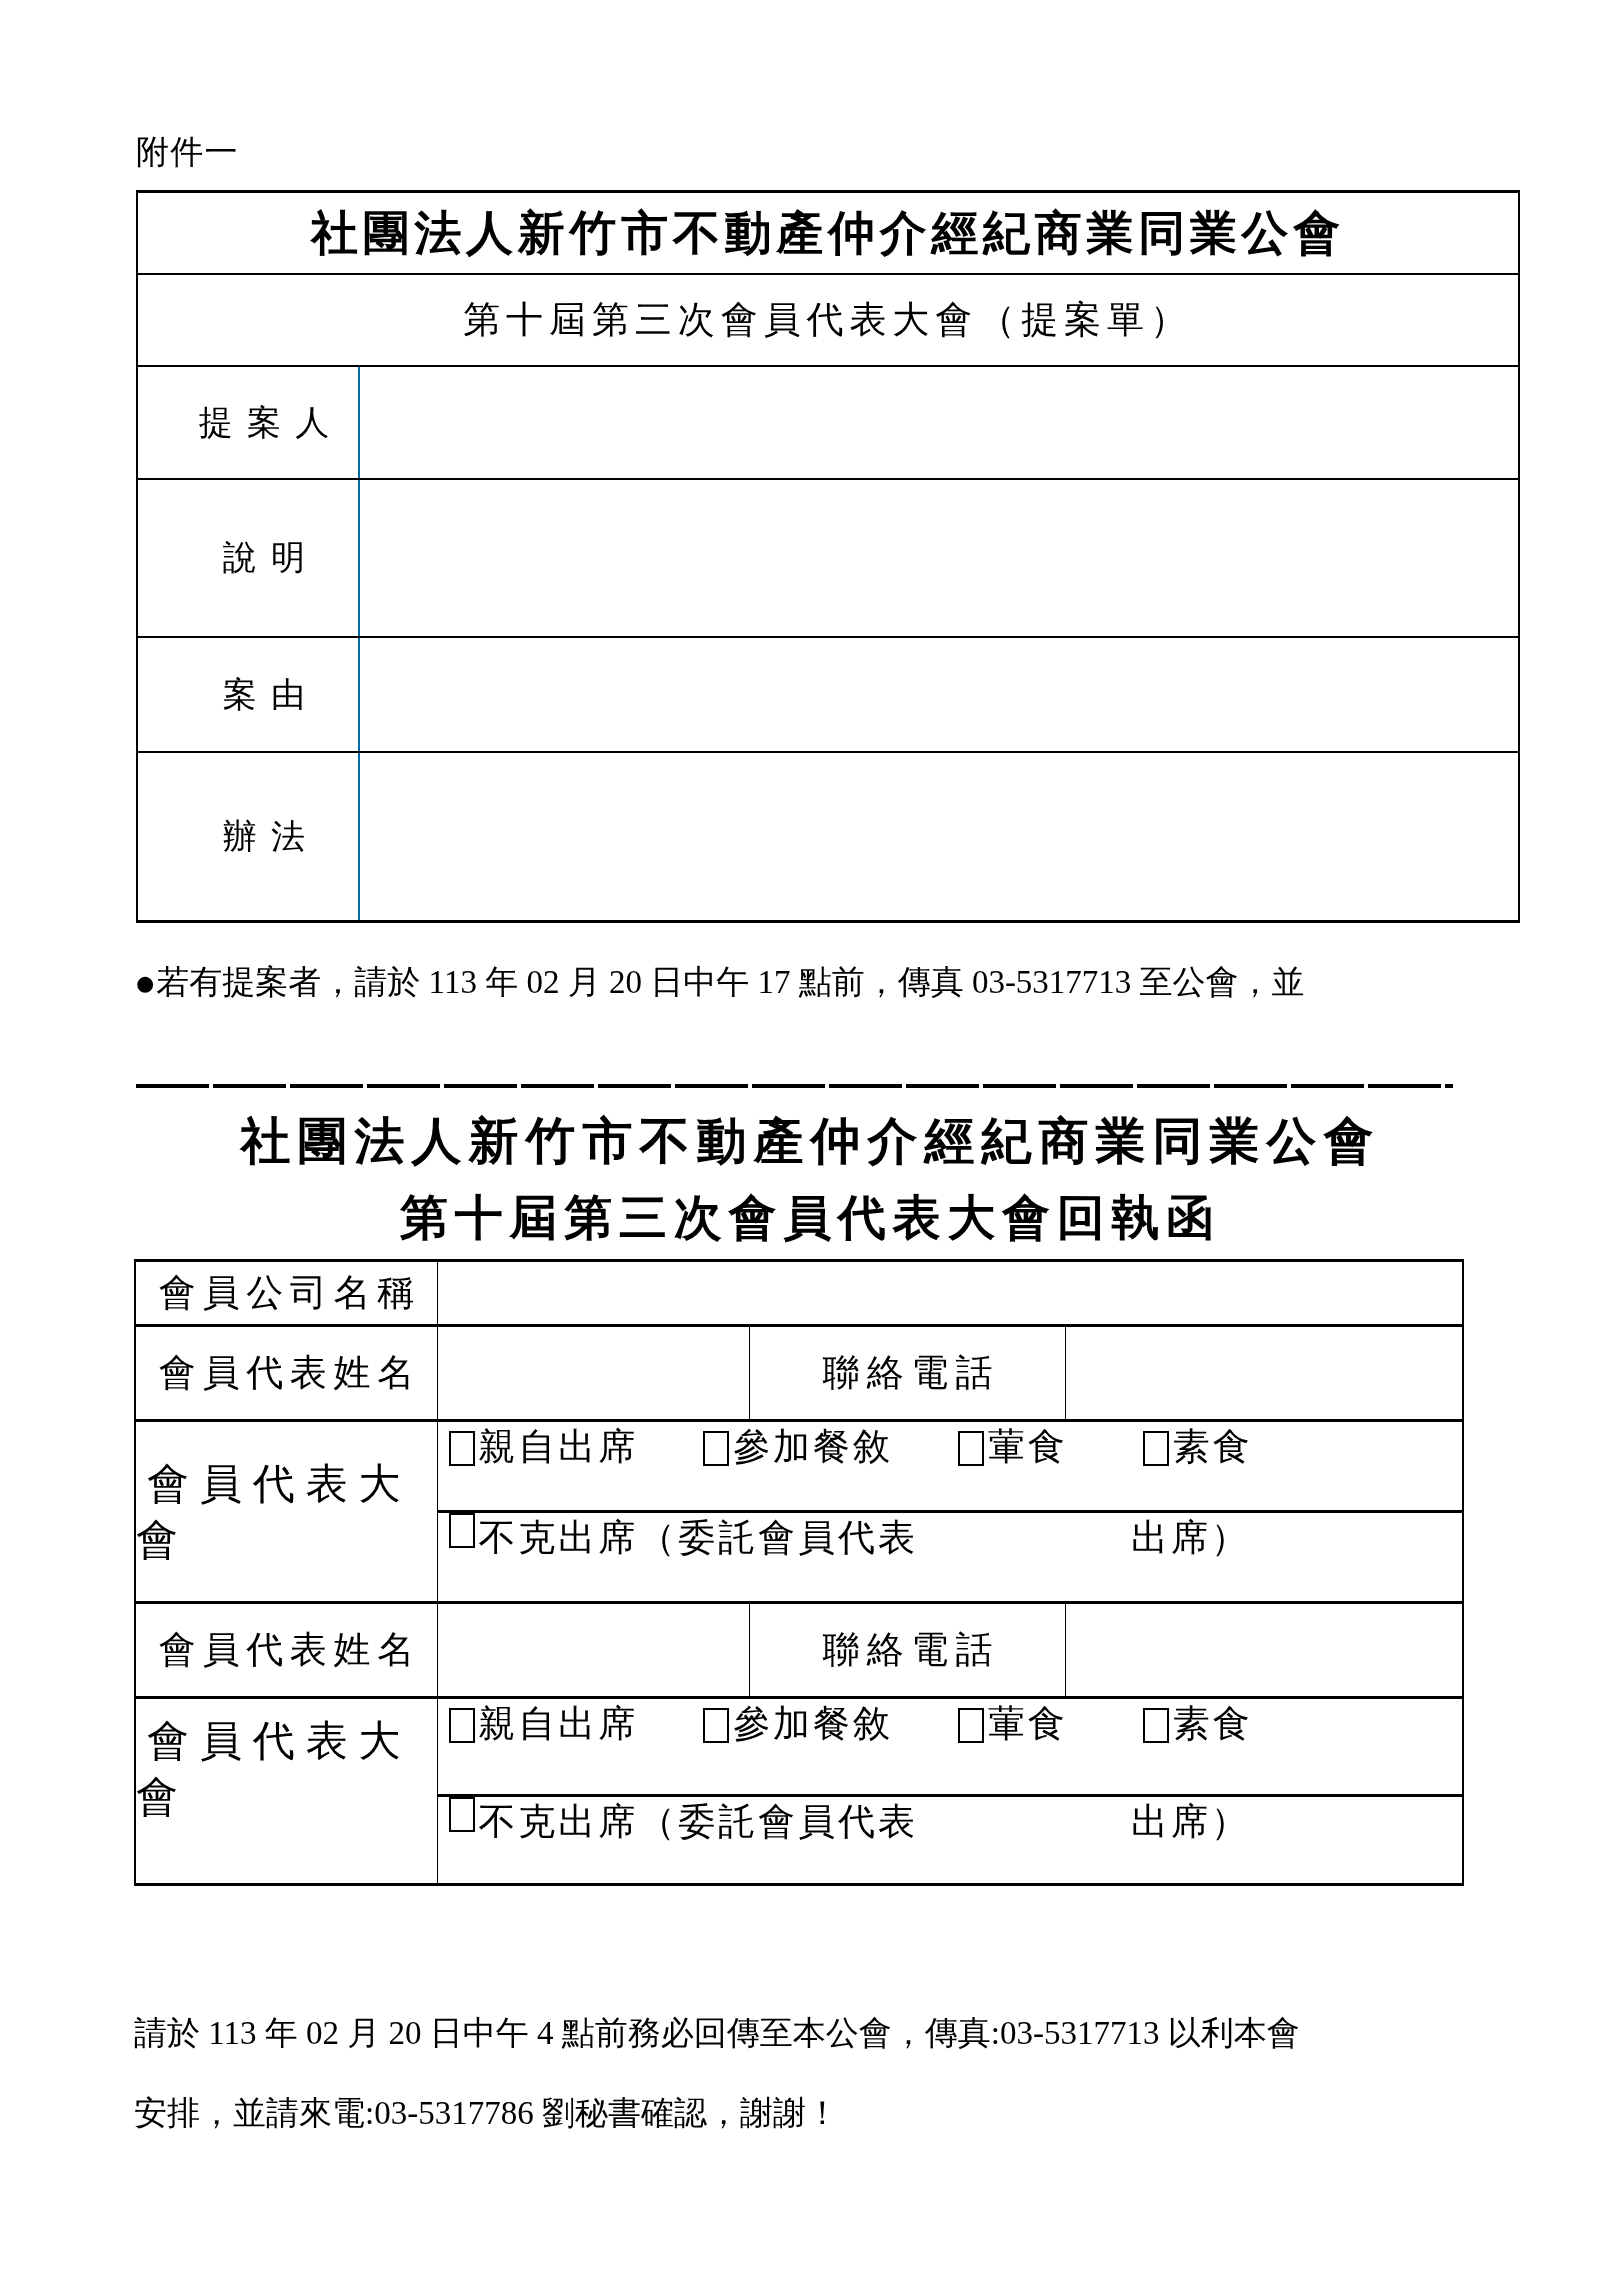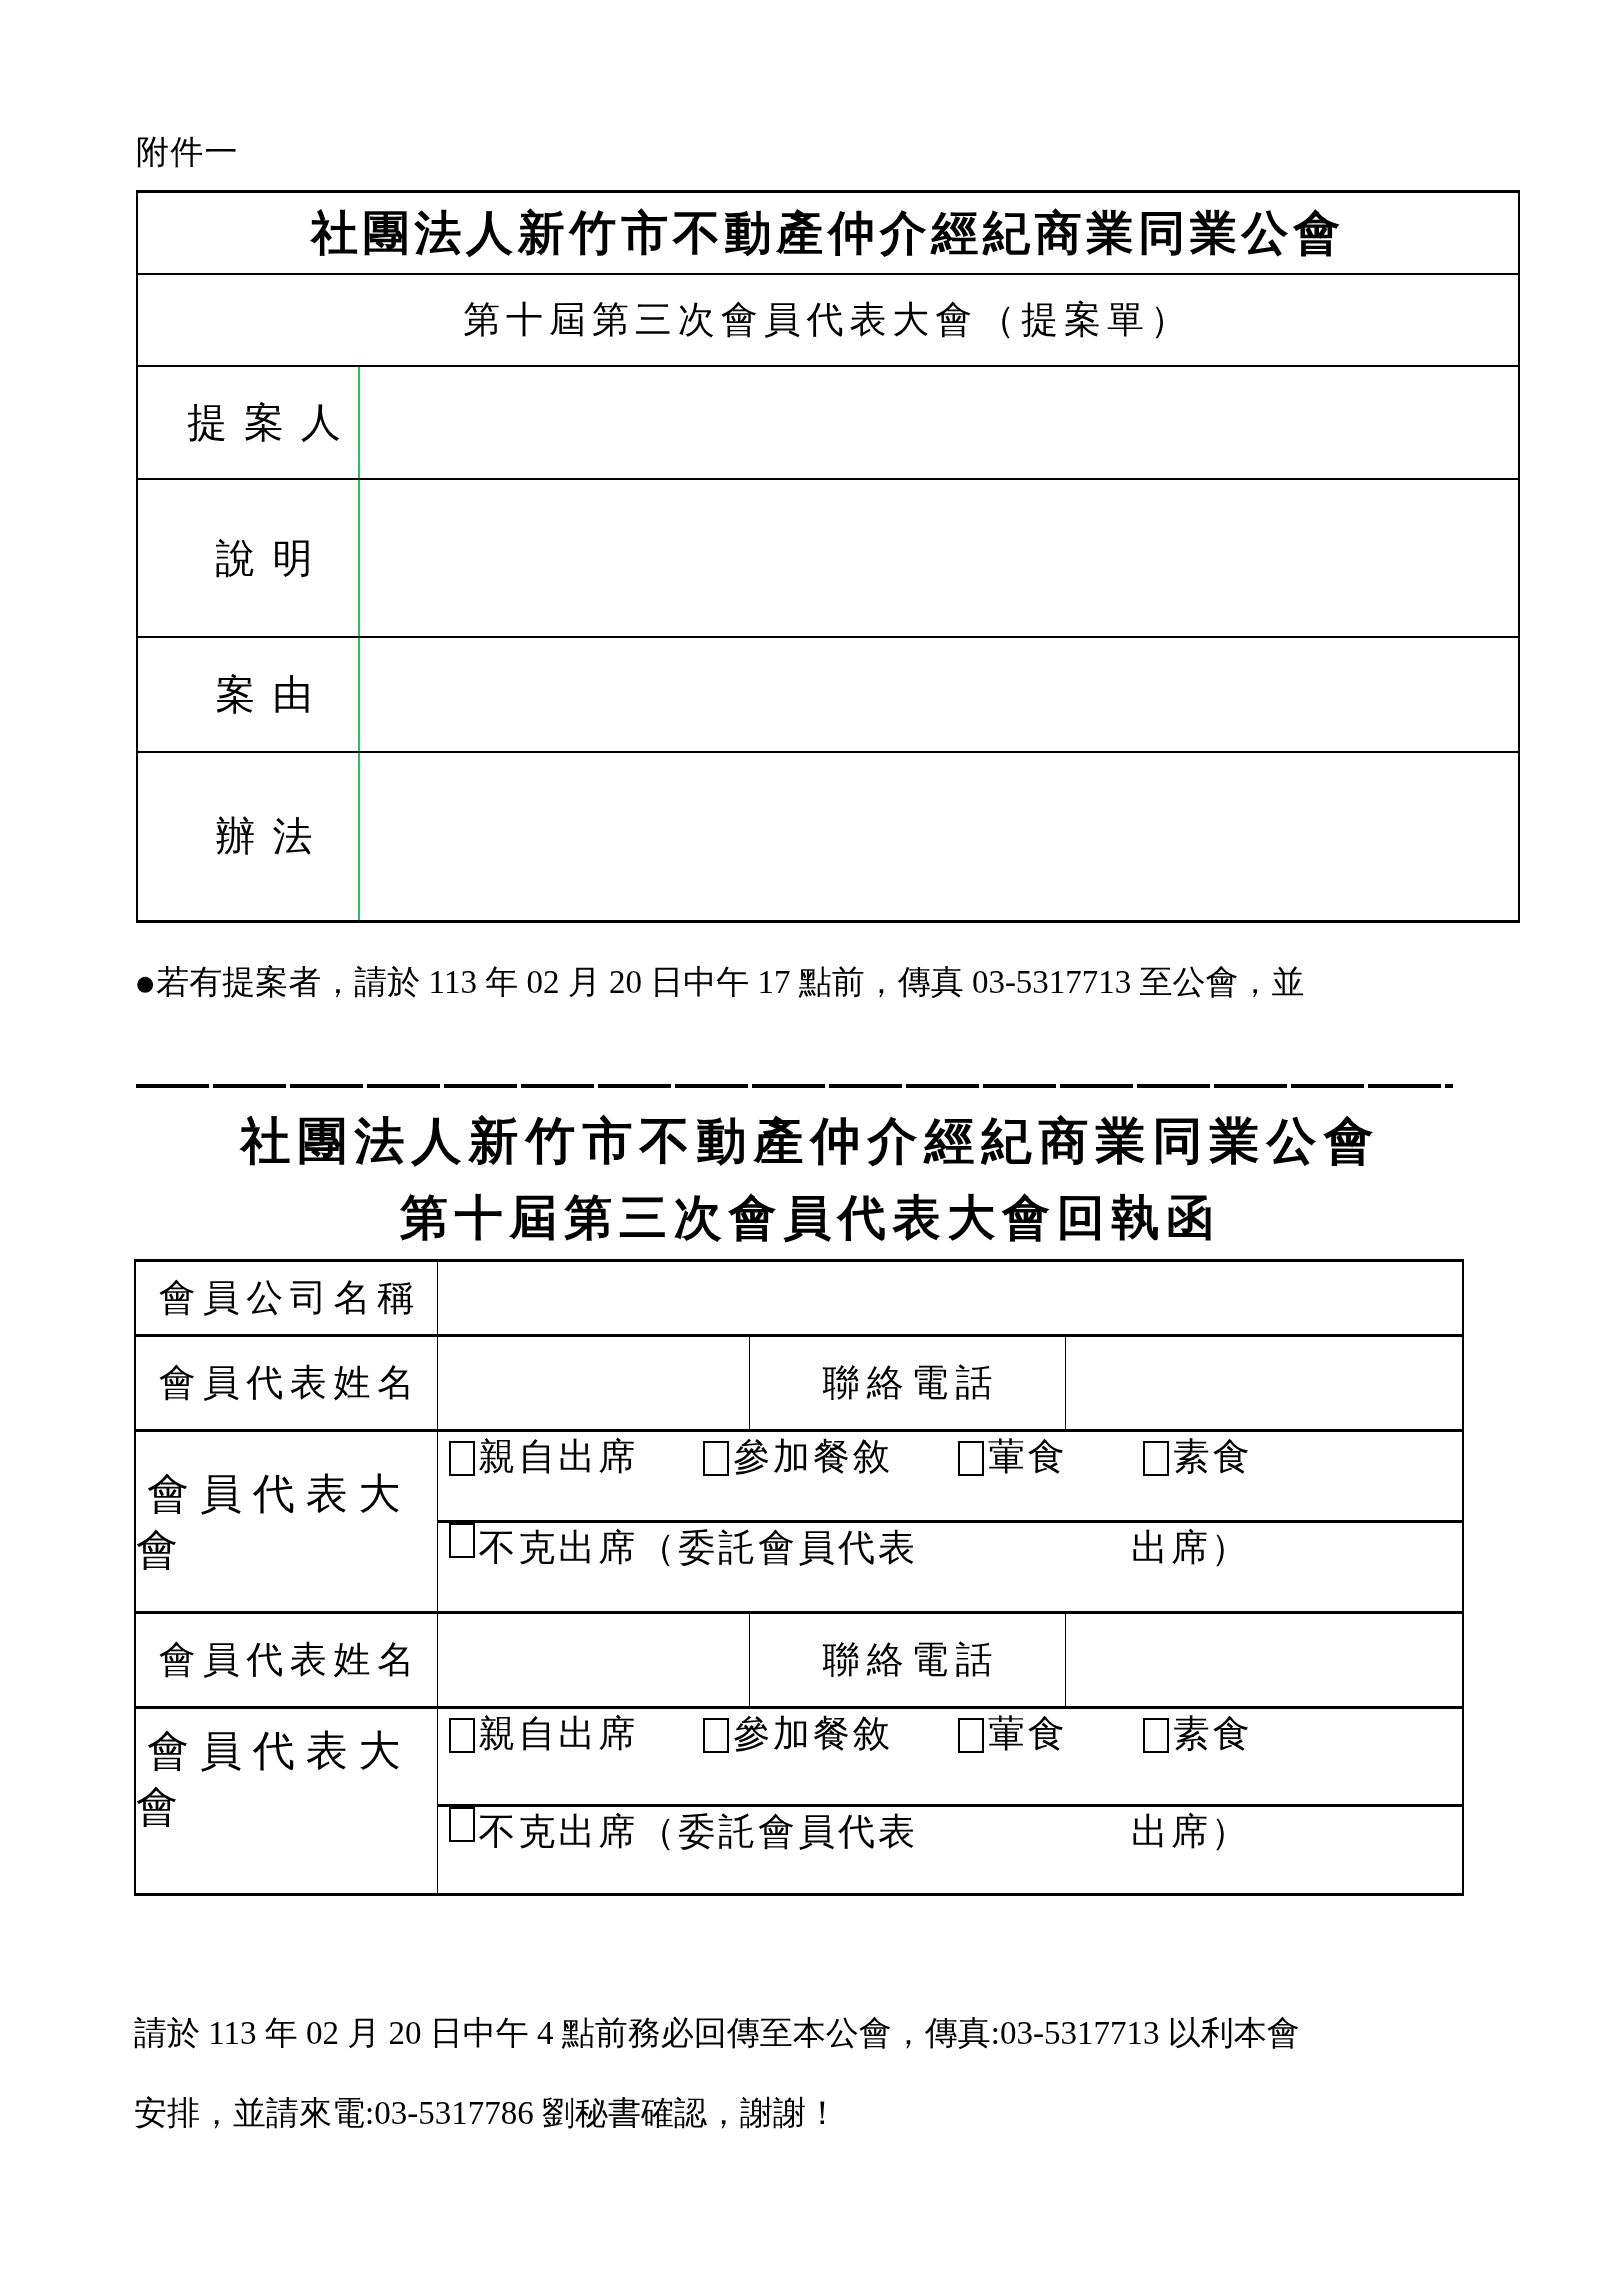--- a/index.html
+++ b/index.html
@@ -24,23 +24,23 @@
     height:80px;display:flex;align-items:center;justify-content:center;
     font-size:47px;font-weight:bold;letter-spacing:0.10em;
   }
   .t1-subtitle{
     height:90px;border-top:2.6px solid #000;
     display:flex;align-items:center;justify-content:center;
     font-size:37px;letter-spacing:0.16em;
   }
   .t1-row{display:grid;grid-template-columns:222px 1fr;border-top:2.6px solid #000;}
   .t1-label{
-    border-right:2px solid #22c55e;
-    display:flex;align-items:center;justify-content:center;
-    font-size:40px;letter-spacing:0.42em;text-indent:0.42em;margin-left:32px;
+    border-right:2px solid #0369a1;
+    display:flex;align-items:center;justify-content:center;
+    font-size:34px;letter-spacing:0.42em;text-indent:0.42em;margin-left:32px;
   }
   .t1-cell{background:#fff;}
   .h170{height:111px}.h172{height:113px}.h238{height:156px}.h255{height:167px}
 
   
   .p-note{
     position:absolute;left:134px;top:944px;width:1400px;
     font-size:33px;line-height:77px;
   }
   .p-note .bullet{font-size:37px;vertical-align:-2px;}
@@ -72,21 +72,21 @@
     display:flex;align-items:center;justify-content:center;
     letter-spacing:0.18em;text-indent:0.18em;
   }
   .t2-cell{border-right:1.3px solid #000;}
   .t2-cell.last{border-right:none;}
   .phone-label{
     border-right:1.3px solid #000;
     display:flex;align-items:center;justify-content:center;
     letter-spacing:0.20em;text-indent:0.20em;
   }
-  .h128{height:72px}.h140{height:92px}
+  .h128{height:62px}.h140{height:92px}
   .meeting-label{
     border-right:1.3px solid #000;
     display:flex;align-items:center;justify-content:center;
     font-size:42px;letter-spacing:0.26em;text-indent:0.26em;
   }
   .meeting-label.top{align-items:flex-start;padding-top:14.4px;}
   .meeting-right .subrow{
     display:flex;
     padding-left:10.5px;font-size:37px;letter-spacing:0.08em;
   }

